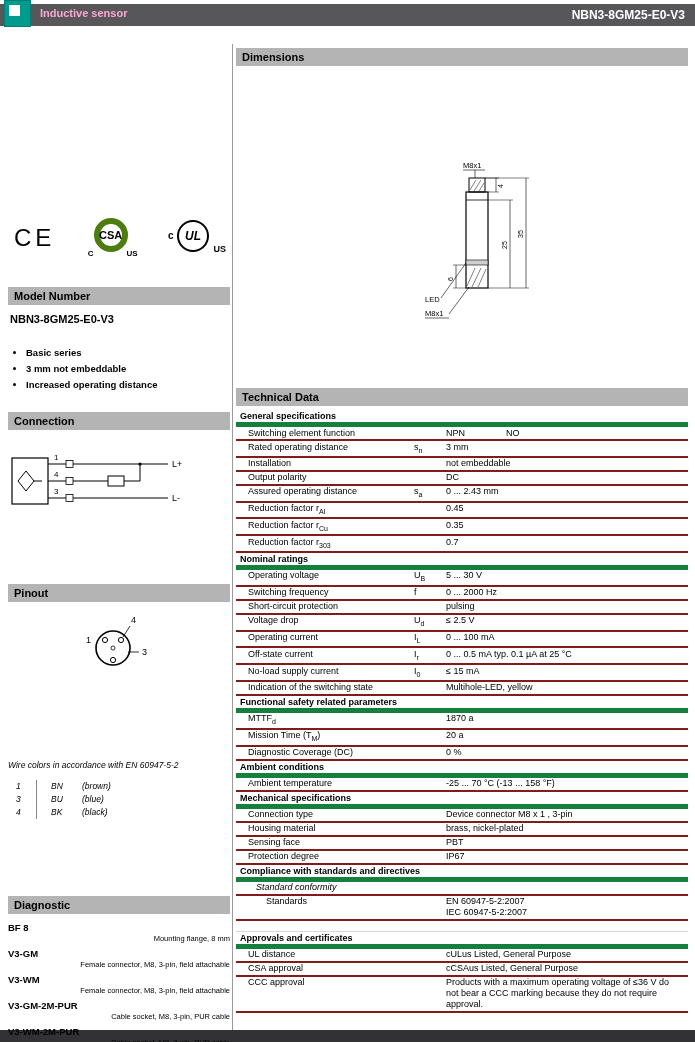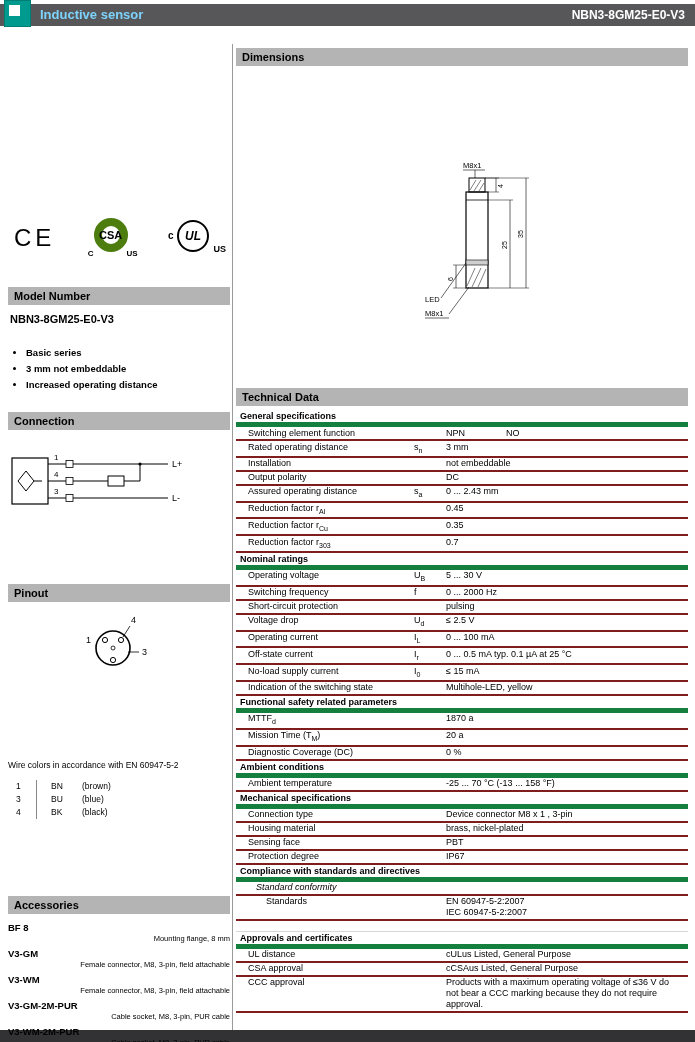--- a/index.html
+++ b/index.html
@@ -7,57 +7,57 @@
   body {
     position:relative; background:#fff;
     font-family:"Liberation Sans","DejaVu Sans",sans-serif;
     color:#000; overflow:hidden;
   }
 
   
   .topbar { position:absolute; top:4px; left:0; right:0; height:22px; background:#57575a; }
   .logo { position:absolute; top:0; left:4px; width:27px; height:27px; background:#009a8e; border:1px solid #007d74; }
   .logo-inner { position:absolute; top:4px; left:4px; width:11px; height:11px; background:#fff; }
-  .topbar-title { position:absolute; left:40px; top:3px; color:#7dd3fc; font-size:13px; font-weight:bold; }
+  .topbar-title { position:absolute; left:40px; top:3px; color:#f9a8d4; font-size:11px; font-weight:bold; }
   .topbar-part  { position:absolute; right:10px; top:4px; color:#fff; font-size:12px; font-weight:bold; }
 
   
   .vdivider { position:absolute; left:232px; top:44px; width:1px; height:986px; background:#9a9a9a; }
   .bottombar { position:absolute; left:0; bottom:0; height:12px; width:100%; background:#323234; }
 
   .hbar { background:#b4b4b4; font-size:11px; font-weight:bold; padding:3px 6px; width:100%; }
 
   
   .block { position:absolute; left:8px; width:222px; }
 
   .certs { position:absolute; left:14px; top:218px; width:210px; display:flex; align-items:center; justify-content:space-between; }
   .ce-mark { font-size:24px; letter-spacing:4px; font-weight:normal; }
   .csa-wrap { position:relative; width:44px; height:40px; }
-  .csa-circle { position:absolute; left:4px; top:0; width:34px; height:34px; border:8px solid #4d7c0f; border-radius:50%;
+  .csa-circle { position:absolute; left:4px; top:0; width:34px; height:34px; border:6px solid #4d7c0f; border-radius:50%;
                 display:flex; align-items:center; justify-content:center; font-size:11px; font-weight:bold; }
   .csa-c  { position:absolute; left:-2px; bottom:0; font-size:8px; font-weight:bold; }
   .csa-us { position:absolute; right:-4px; bottom:0; font-size:8px; font-weight:bold; }
   .ul-wrap { position:relative; width:56px; height:40px; }
   .ul-c  { position:absolute; left:0; top:12px; font-size:10px; font-weight:bold; }
   .ul-circle { position:absolute; left:9px; top:2px; width:32px; height:32px; border:2px solid #000; border-radius:50%;
                display:flex; align-items:center; justify-content:center; font-size:12px; font-weight:bold; font-style:italic; }
   .ul-us { position:absolute; right:-2px; bottom:4px; font-size:9px; font-weight:bold; }
 
   .model-block { top:287px; }
   .model-value { font-size:11px; font-weight:bold; margin-top:8px; padding-left:2px; }
 
   .features-block { top:339px; }
   .features-list { margin:8px 0 0 18px; }
   .feature-item { font-size:9.5px; font-weight:bold; margin-bottom:5px; }
 
   .connection-block { top:412px; }
   .pinout-block { top:584px; }
   .diagram-svg { display:block; margin-top:8px; }
 
-  .wire-block { top:760px; }
+  .wire-block { top:760px;font-style:italic; }
   .wire-note { font-size:8.5px; margin-bottom:10px; }
   .wire-row { display:flex; font-size:8.5px; line-height:13px; }
   .w-pin { width:28px; padding-left:8px; }
   .w-code { width:46px; border-left:1px solid #888; padding-left:14px; }
   .w-color { flex:1; }
 
   .accessories-block { top:896px; }
   .accessories-list { margin-top:8px; }
   .acc-item { margin-bottom:5px; }
   .acc-name { font-size:9.5px; font-weight:bold; }
@@ -185,21 +185,21 @@
       </div>
       <div class="wire-row">
         <span class="w-pin">4</span>
         <span class="w-code">BK</span>
         <span class="w-color">(black)</span>
       </div>
     </div>
 </div>
 
 <div class="block accessories-block">
-  <div class="hbar">Accessories</div>
+  <div class="hbar">Diagnostic</div>
   <div class="accessories-list" id="accessories-list">
       <div class="acc-item">
         <div class="acc-name">BF 8</div>
         <div class="acc-desc">Mounting flange, 8 mm</div>
       </div>
       <div class="acc-item">
         <div class="acc-name">V3-GM</div>
         <div class="acc-desc">Female connector, M8, 3-pin, field attachable</div>
       </div>
       <div class="acc-item">

